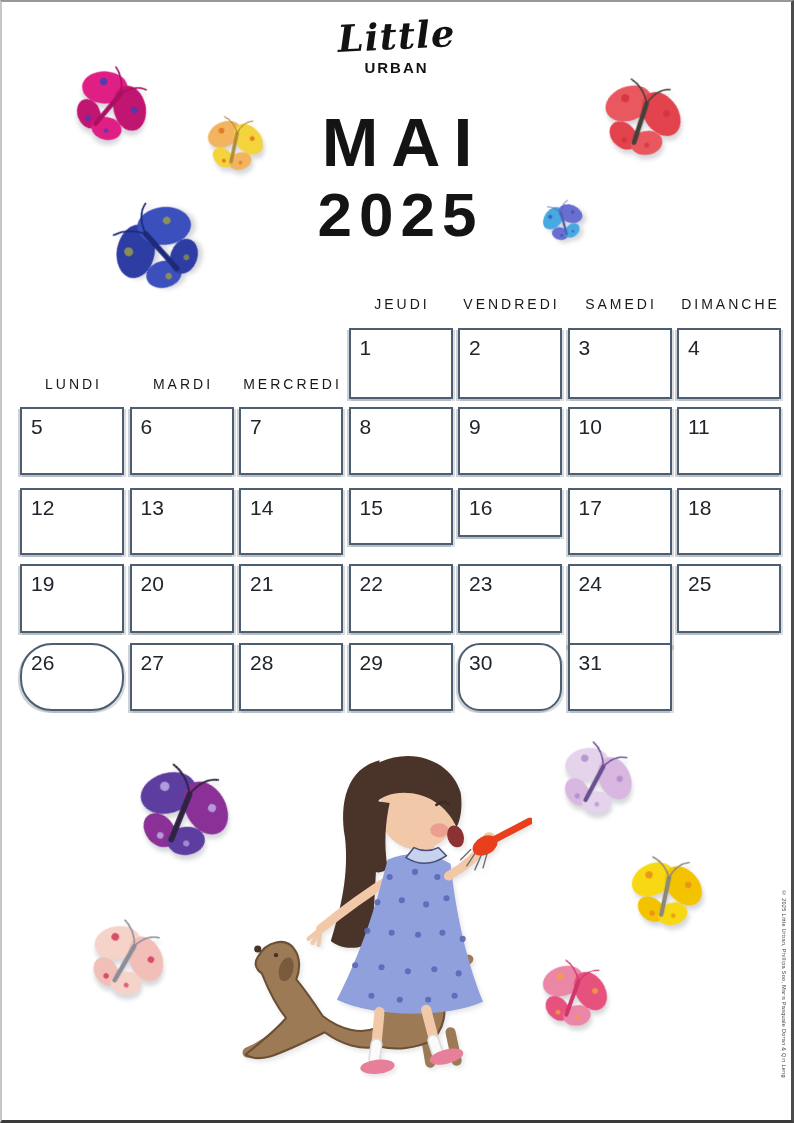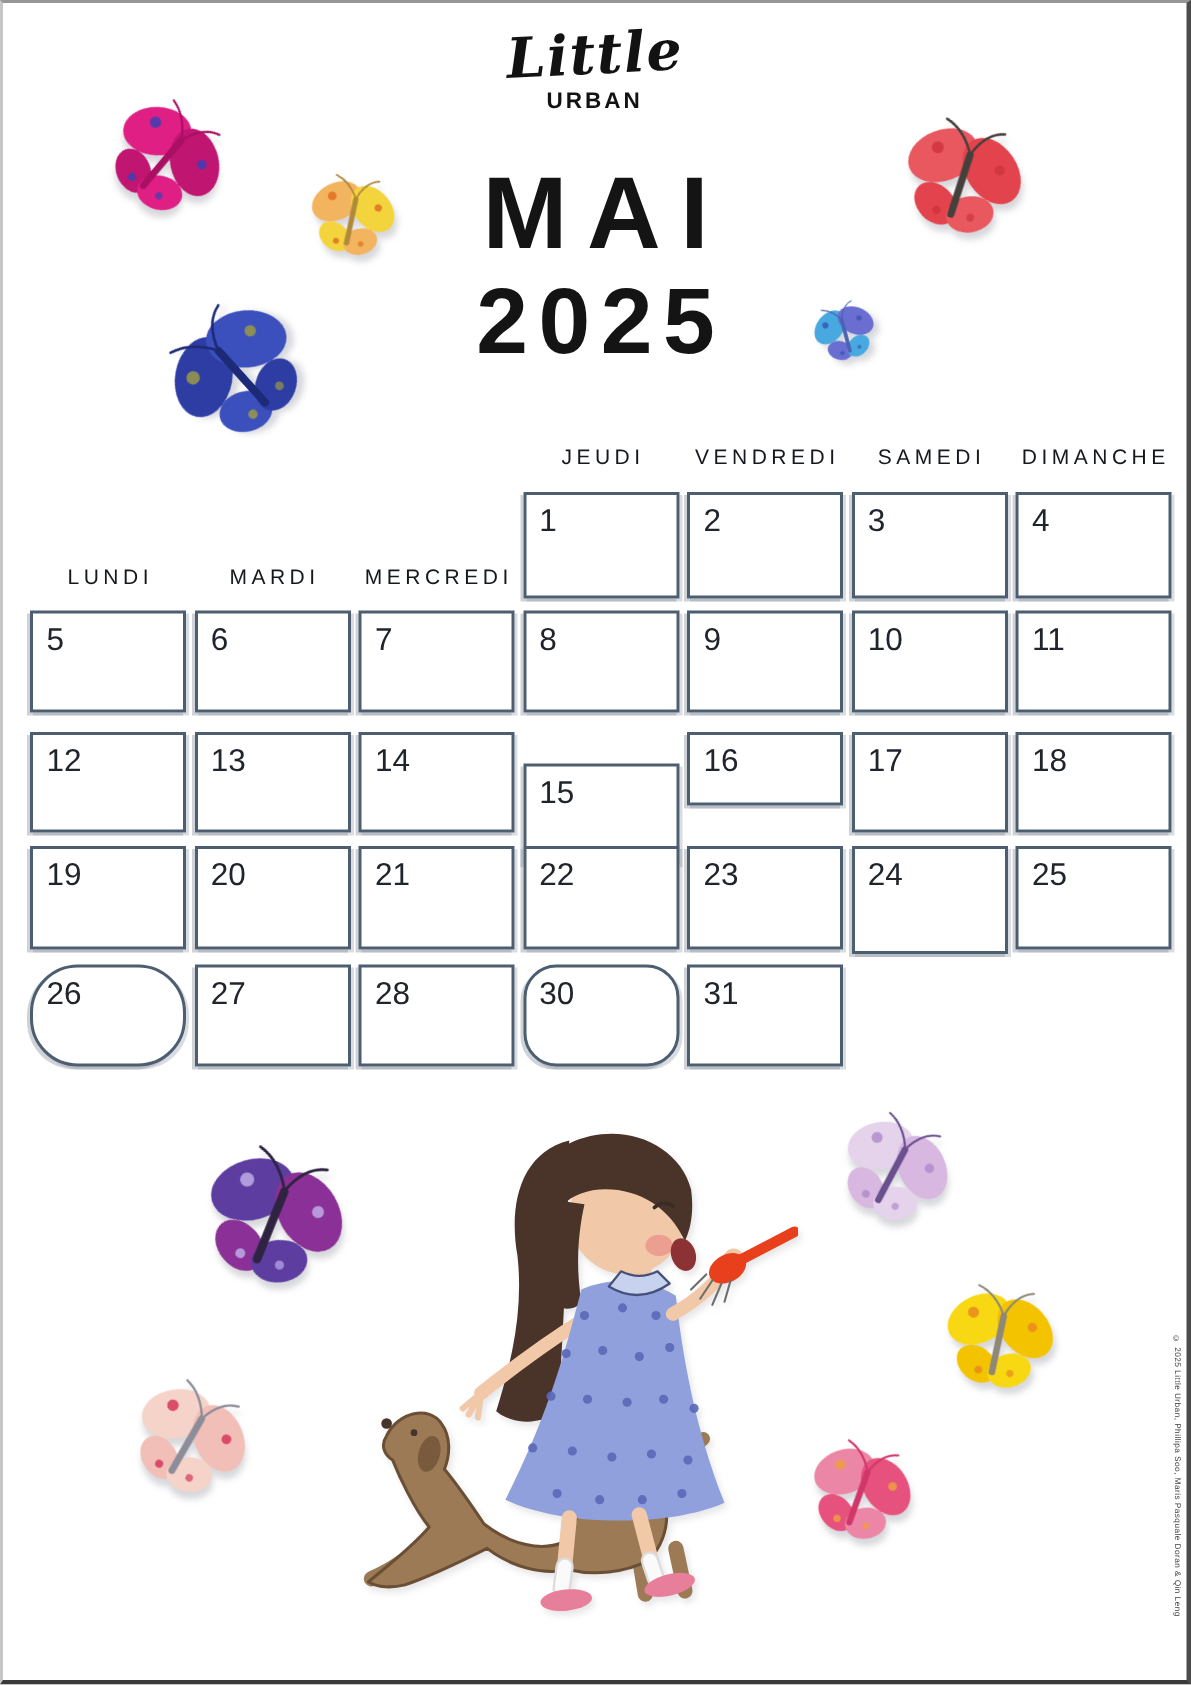--- a/index.html
+++ b/index.html
@@ -158,21 +158,21 @@
       <div class="week-row" style="top: 486px;">
         <div class="day-cell" style="height: 67px; grid-column-start: 1;">
           <span class="day-num">12</span>
         </div>
         <div class="day-cell" style="height: 67px;">
           <span class="day-num">13</span>
         </div>
         <div class="day-cell" style="height: 67px;">
           <span class="day-num">14</span>
         </div>
-        <div class="day-cell" style="height: 67px; margin-top: 21px;">
+        <div class="day-cell" style="height: 57px;">
           <span class="day-num">15</span>
         </div>
         <div class="day-cell" style="height: 49px;">
           <span class="day-num">16</span>
         </div>
         <div class="day-cell" style="height: 67px;">
           <span class="day-num">17</span>
         </div>
         <div class="day-cell" style="height: 67px;">
           <span class="day-num">18</span>
@@ -187,36 +187,39 @@
         </div>
         <div class="day-cell" style="height: 69px;">
           <span class="day-num">21</span>
         </div>
         <div class="day-cell" style="height: 69px;">
           <span class="day-num">22</span>
         </div>
         <div class="day-cell" style="height: 69px;">
           <span class="day-num">23</span>
         </div>
-        <div class="day-cell" style="height: 72px;">
+        <div class="day-cell" style="height: 84px;">
           <span class="day-num">24</span>
         </div>
         <div class="day-cell" style="height: 69px;">
           <span class="day-num">25</span>
         </div>
       </div>
       <div class="week-row" style="top: 641px;">
         <div class="day-cell" style="height: 68px; grid-column-start: 1; border-radius: 32px;">
           <span class="day-num">26</span>
         </div>
         <div class="day-cell" style="height: 68px;">
           <span class="day-num">27</span>
         </div>
         <div class="day-cell" style="height: 68px;">
           <span class="day-num">28</span>
+        </div>
+        <div class="day-cell" style="height: 68px;">
+          <span class="day-num">29</span>
         </div>
         <div class="day-cell" style="height: 68px; border-radius: 22px;">
           <span class="day-num">30</span>
         </div>
         <div class="day-cell" style="height: 68px;">
           <span class="day-num">31</span>
         </div>
       </div>
     </div>
 

